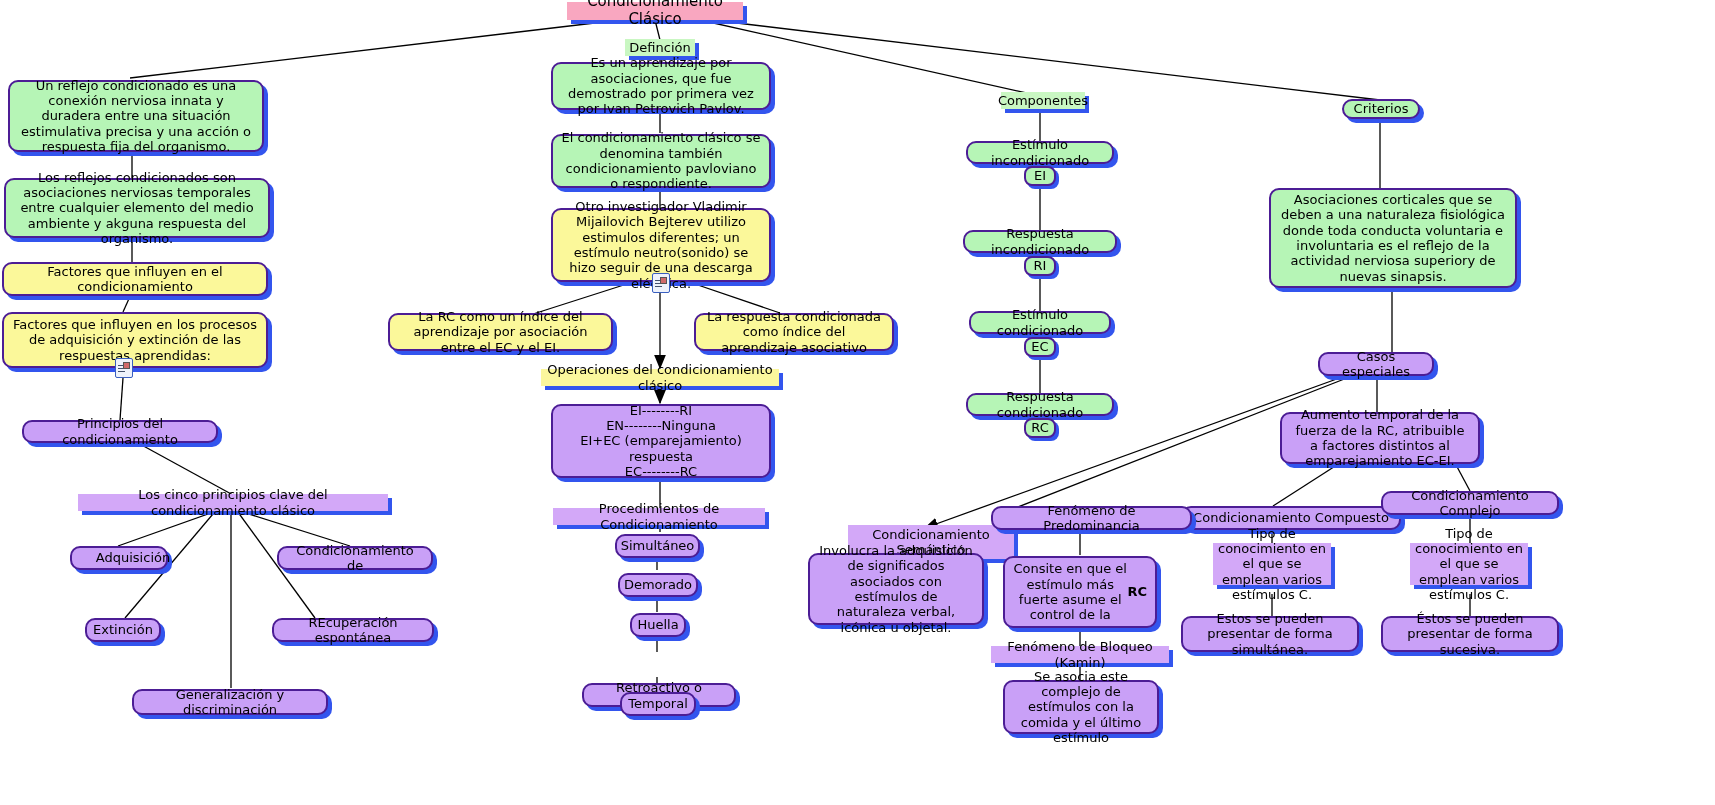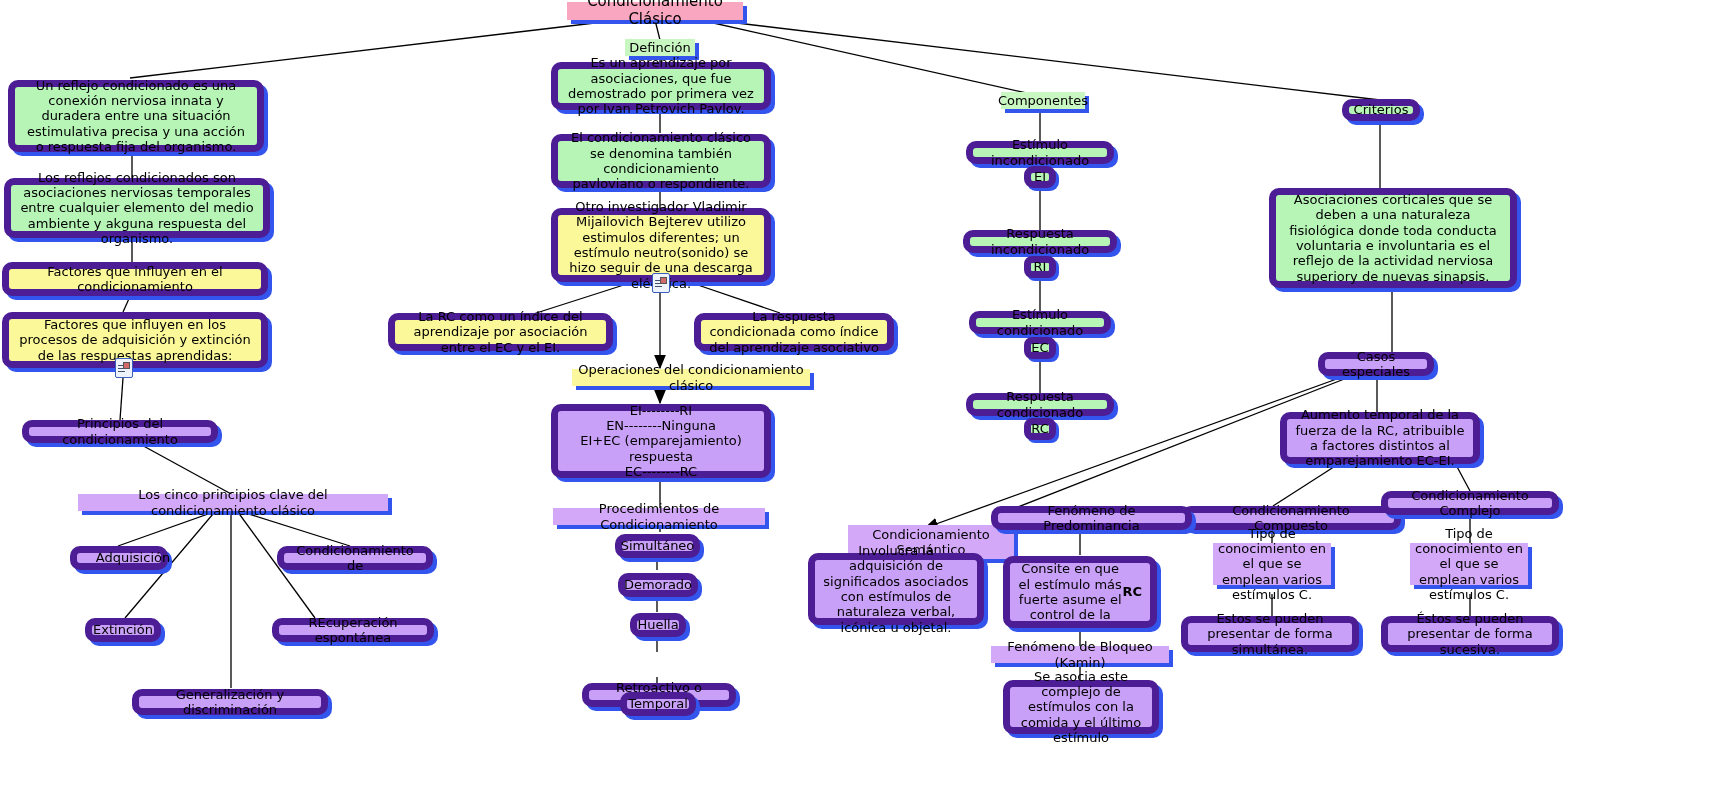--- a/index.html
+++ b/index.html
@@ -2,32 +2,32 @@
 <html><head>
 <meta charset="utf-8">
 <style>
   html,body{margin:0;padding:0;background:#ffffff;}
   body{font-family:"DejaVu Sans","Liberation Sans",sans-serif;}
   #canvas{position:relative;width:1715px;height:805px;background:#fff;overflow:hidden;}
   svg#edges{position:absolute;left:0;top:0;width:1715px;height:805px;pointer-events:none;}
 
   .node{position:absolute;box-sizing:border-box;display:flex;align-items:center;
         justify-content:center;text-align:center;color:#000;line-height:1.18;
-        border:7px solid #4c1d95;font-size:13px;padding:4px 8px;z-index:3;}
+        border:2px solid #4c1d95;font-size:13px;padding:4px 8px;z-index:3;}
   .rnd{border-radius:10px;box-shadow:4px 4px 0 0 #3355ee;}
   .sml{border-radius:8px;box-shadow:3px 3px 0 0 #3355ee;}
   .flat{border-radius:0;border:none;box-shadow:4px 4px 0 0 #3355ee;padding:1px 4px;}
 
   .green{background:#b6f5b6;}
   .yellow{background:#fbf89a;}
   .purple{background:#c9a0f7;}
   .pink{background:#f9a7c0;}
 
   .flat.green{background:#c9f7c2;}
-  .flat.yellow{background:#fbf79d;margin-left:31px;}
+  .flat.yellow{background:#fbf79d;}
   .flat.purple{background:#d3a8f8;}
 
   .title{font-size:15px;}
   .attach{position:absolute;width:16px;height:18px;z-index:6;
           background:#eef2fb;border:1px solid #3a5fbf;border-radius:2px;}
   .attach:before{content:"";position:absolute;left:2px;top:3px;width:7px;height:1px;
           box-shadow:0 3px 0 #44506b,0 6px 0 #44506b,0 9px 0 #44506b,0 0 0 #44506b;}
   .attach:after{content:"";position:absolute;right:2px;top:3px;width:5px;height:5px;
           background:#d06a6a;border:1px solid #555;}
 </style>
@@ -139,21 +139,21 @@
   <div class="node rnd purple" style="left:22px;top:420px;width:196px;height:23px;">Principios del condicionamiento</div>
   <div class="node flat purple" style="left:78px;top:494px;width:310px;height:17px;">Los cinco principios clave del condicionamiento clásico</div>
 
   <div class="node rnd purple" style="left:70px;top:546px;width:98px;height:24px;padding-left:36px;">Adquisición</div>
   <div class="node rnd purple" style="left:277px;top:546px;width:156px;height:24px;">Condicionamiento de</div>
   <div class="node rnd purple" style="left:85px;top:618px;width:76px;height:24px;">Extinción</div>
   <div class="node rnd purple" style="left:272px;top:618px;width:162px;height:24px;">REcuperación espontánea</div>
   <div class="node rnd purple" style="left:132px;top:689px;width:196px;height:26px;">Generalización y discriminación</div>
 
   <div class="node rnd green" style="left:966px;top:141px;width:148px;height:23px;">Estímulo incondicionado</div>
-  <div class="node sml green" style="left:1024px;top:166px;width:32px;height:20px;border-radius:9px;">EI</div>
+  <div class="node sml green" style="left:1024px;top:166px;width:32px;height:20px;">EI</div>
 
   <div class="node rnd green" style="left:963px;top:230px;width:154px;height:23px;">Respuesta incondicionado</div>
   <div class="node sml green" style="left:1024px;top:256px;width:32px;height:20px;">RI</div>
 
   <div class="node rnd green" style="left:969px;top:311px;width:142px;height:23px;">Estímulo condicionado</div>
   <div class="node sml green" style="left:1024px;top:337px;width:32px;height:20px;">EC</div>
 
   <div class="node rnd green" style="left:966px;top:393px;width:148px;height:23px;">Respuesta condicionado</div>
   <div class="node sml green" style="left:1024px;top:418px;width:32px;height:20px;">RC</div>
 

